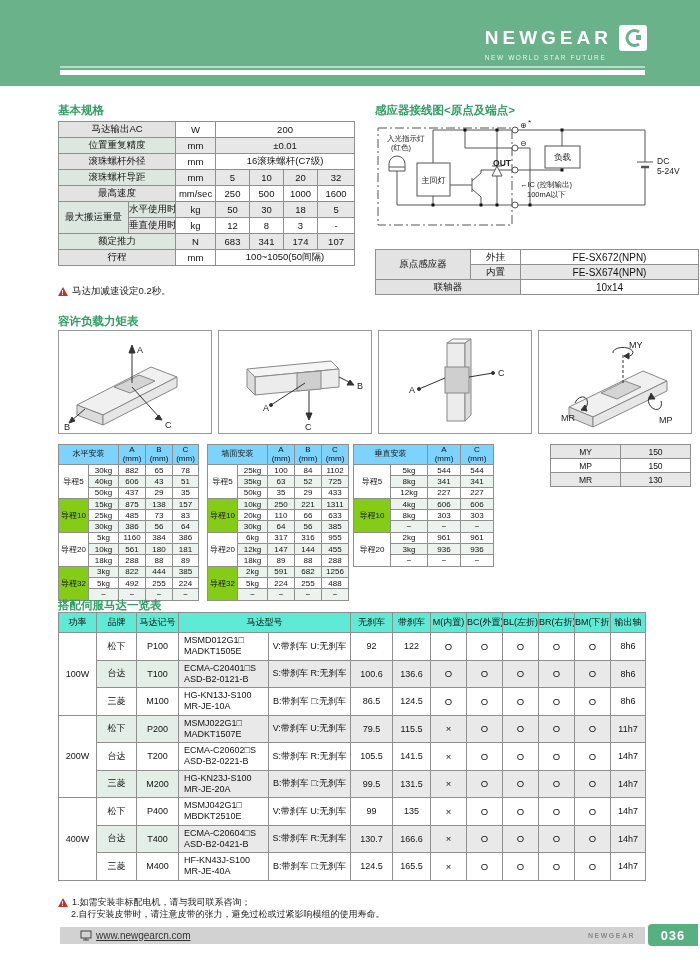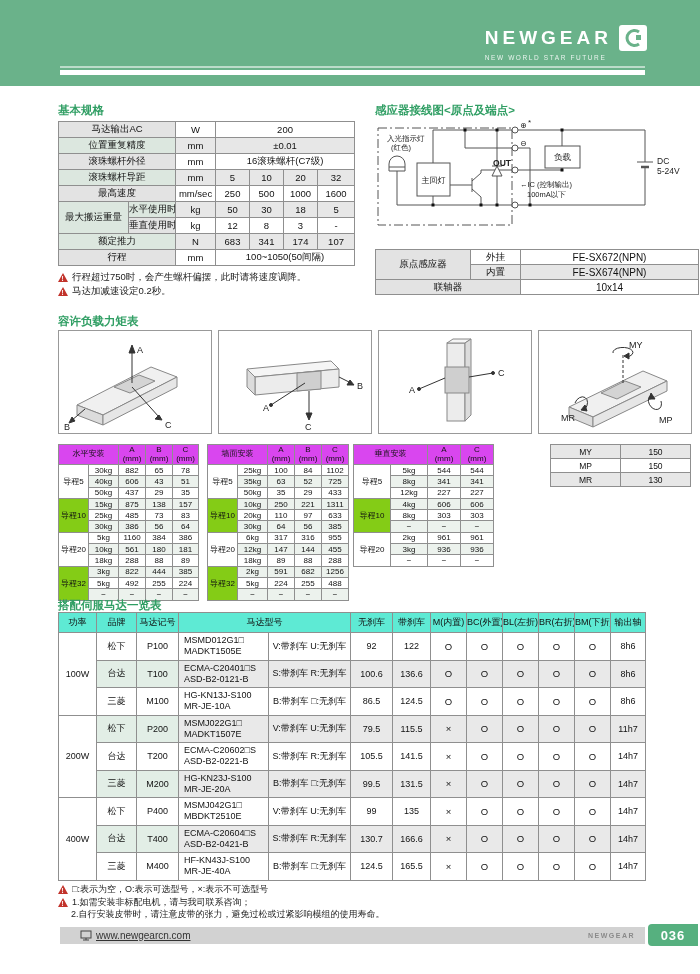--- a/index.html
+++ b/index.html
@@ -44,21 +44,21 @@
 
   
   .mbox{position:absolute;top:330px;width:152px;height:102px;border:1px solid #999;background:#fff;}
   .mbox svg{width:100%;height:100%;}
   .mbox text{font-size:9px;fill:#222;font-family:"Liberation Sans","DejaVu Sans",sans-serif;}
 
   
   .loadtb{position:absolute;top:444px;border:1.5px solid #666;font-size:8px;color:#111;}
   .loadtb tr{height:11.3px;}
   .loadtb tr.hrow{height:20px;}
-  .loadtb .hd{background:#d946ef;line-height:8.5px;}
+  .loadtb .hd{background:#7dd3fc;line-height:8.5px;}
   .loadtb tr.alt td{background:#ecf2ed;}
   .loadtb tr.alt .lead{background:#84cc16;}
   .loadtb tr.gstart td{border-top:1.4px solid #666;}
   .momtb{position:absolute;left:550px;top:444px;width:140px;border:1.5px solid #666;font-size:8.5px;color:#111;}
   .momtb tr{height:14px;}
   .momtb tr.alt td{background:#e7e7e7;}
 
   
   .motor{position:absolute;left:58px;top:612px;width:587px;border:1.5px solid #666;font-size:9px;color:#111;}
   .motor tr{height:27.5px;}
@@ -168,24 +168,20 @@
           <td class="val">174</td>
           <td class="val">107</td>
         </tr>
         <tr>
           <td class="lbl" colspan="2">行程</td>
           <td class="unit">mm</td>
           <td class="val" colspan="4">100~1050(50间隔)</td>
         </tr>
       </tbody>
   </table>
-  <div class="note" style="left:58px;top:271px;">
-    <span class="warn"></span>
-    <span>行程超过750时，会产生螺杆偏摆，此时请将速度调降。</span>
-  </div>
   <div class="note" style="left:58px;top:285px;">
     <span class="warn"></span>
     <span>马达加减速设定0.2秒。</span>
   </div>
 
   <div class="sec-title" style="left:375px;top:103px;">感应器接线图&lt;原点及端点&gt;</div>
   <svg class="wiring" viewBox="0 0 323 126">
     <g stroke="#555" fill="none" stroke-width="1">
       <rect x="3" y="10" width="134" height="97" stroke-dasharray="9 3 2 3"></rect>
       <path d="M14,46 a8,8 0 0 1 16,0 v7 h-16 z"></path>
@@ -510,21 +506,21 @@
         <tr class="alt gstart">
           <td class="lead" rowspan="3">导程10</td>
           <td class="wt">10kg</td>
           <td class="num">250</td>
           <td class="num">221</td>
           <td class="num">1311</td>
         </tr>
         <tr>
           <td class="wt">20kg</td>
           <td class="num">110</td>
-          <td class="num">97</td>
+          <td class="num">66</td>
           <td class="num">633</td>
         </tr>
         <tr class="alt ">
           <td class="wt">30kg</td>
           <td class="num">64</td>
           <td class="num">56</td>
           <td class="num">385</td>
         </tr>
         <tr class="gstart">
           <td class="lead" rowspan="3">导程20</td>
@@ -839,24 +835,20 @@
           <td class="num">165.5</td>
           <td class="mark">×</td>
           <td class="mark">O</td>
           <td class="mark">O</td>
           <td class="mark">O</td>
           <td class="mark">O</td>
           <td class="num">14h7</td>
         </tr>
       </tbody>
   </table>
-  <div class="note" style="left:58px;top:883px;font-size:9px;">
-    <span class="warn"></span>
-    <span>□:表示为空，O:表示可选型号，×:表示不可选型号</span>
-  </div>
   <div class="note" style="left:58px;top:896px;font-size:9px;">
     <span class="warn"></span>
     <span>1.如需安装非标配电机，请与我司联系咨询；</span>
   </div>
   <div class="note" style="left:71px;top:908px;font-size:9px;">
     <span>2.自行安装皮带时，请注意皮带的张力，避免过松或过紧影响模组的使用寿命。</span>
   </div>
 
   <div class="fbar">
     <span class="furl">

